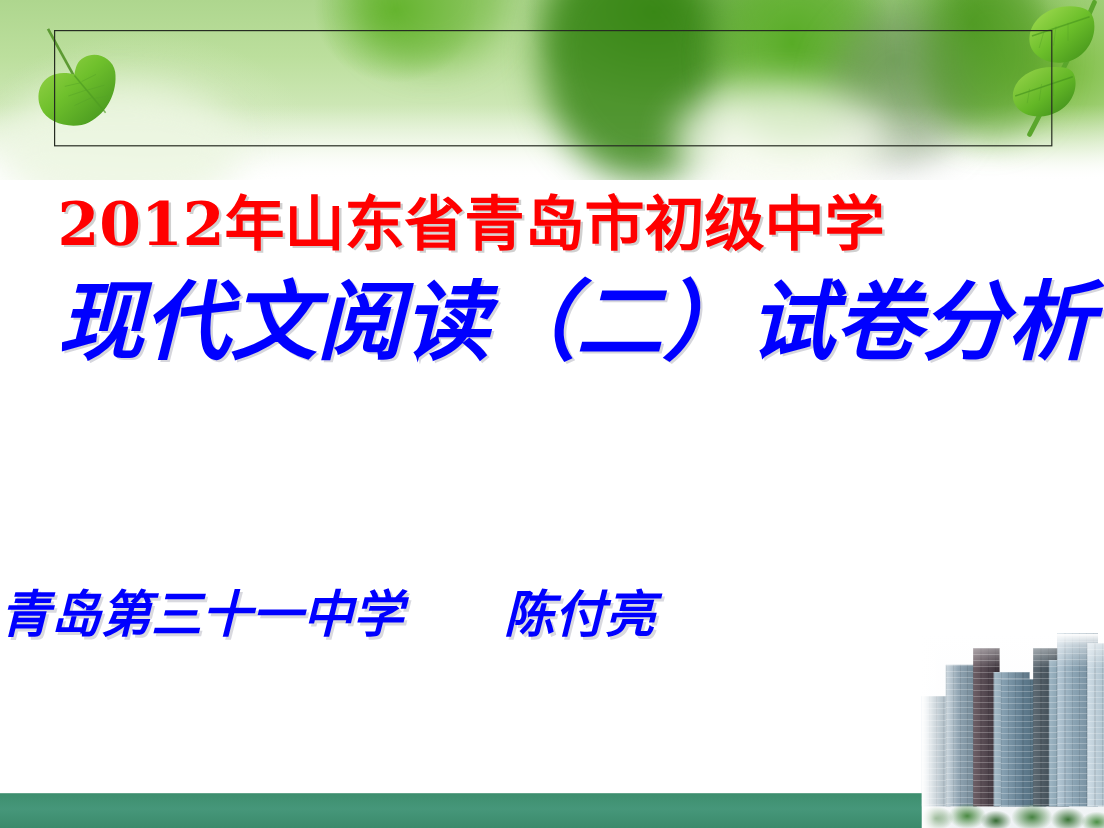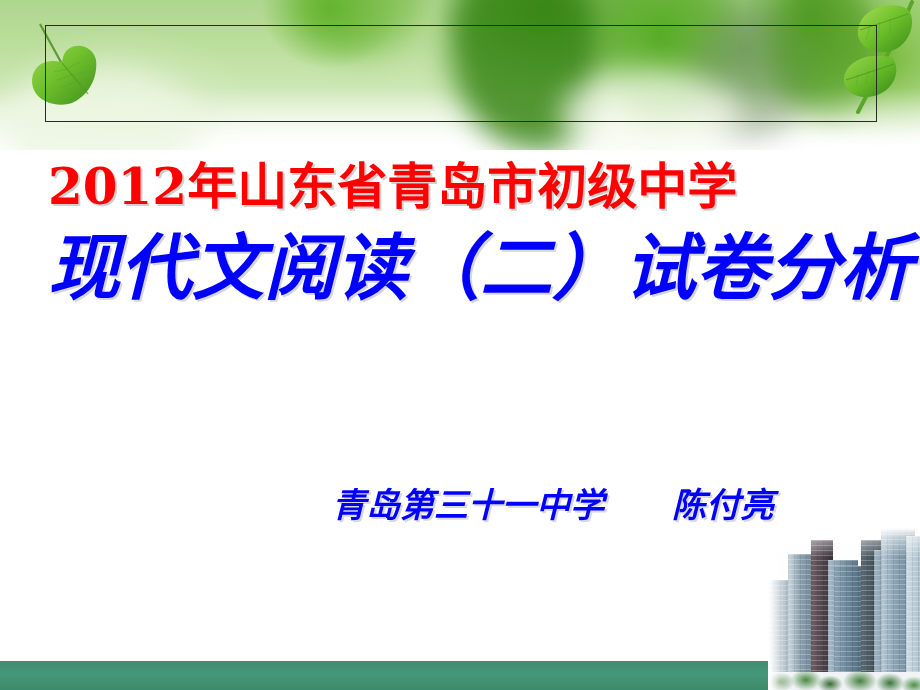--- a/index.html
+++ b/index.html
@@ -107,24 +107,24 @@
     white-space: nowrap;
     margin-top: 4px;
     text-shadow: 2px 2px 0 rgba(120,120,140,0.30);
   }
 
   .byline {
     position: absolute;
     left: 0;
     top: 478px;
     width: 774px;
-    text-align: right;
+    text-align: left;
     color: #0000ff;
     font-family: "DejaVu Serif", "Liberation Serif", serif;
-    font-size: 34px;
+    font-size: 42px;
     font-weight: 700;
     font-style: italic;
     white-space: pre;
     text-shadow: 2px 2px 0 rgba(120,120,140,0.28);
   }
 
   
   .green-bar {
     position: absolute;
     left: 0;

